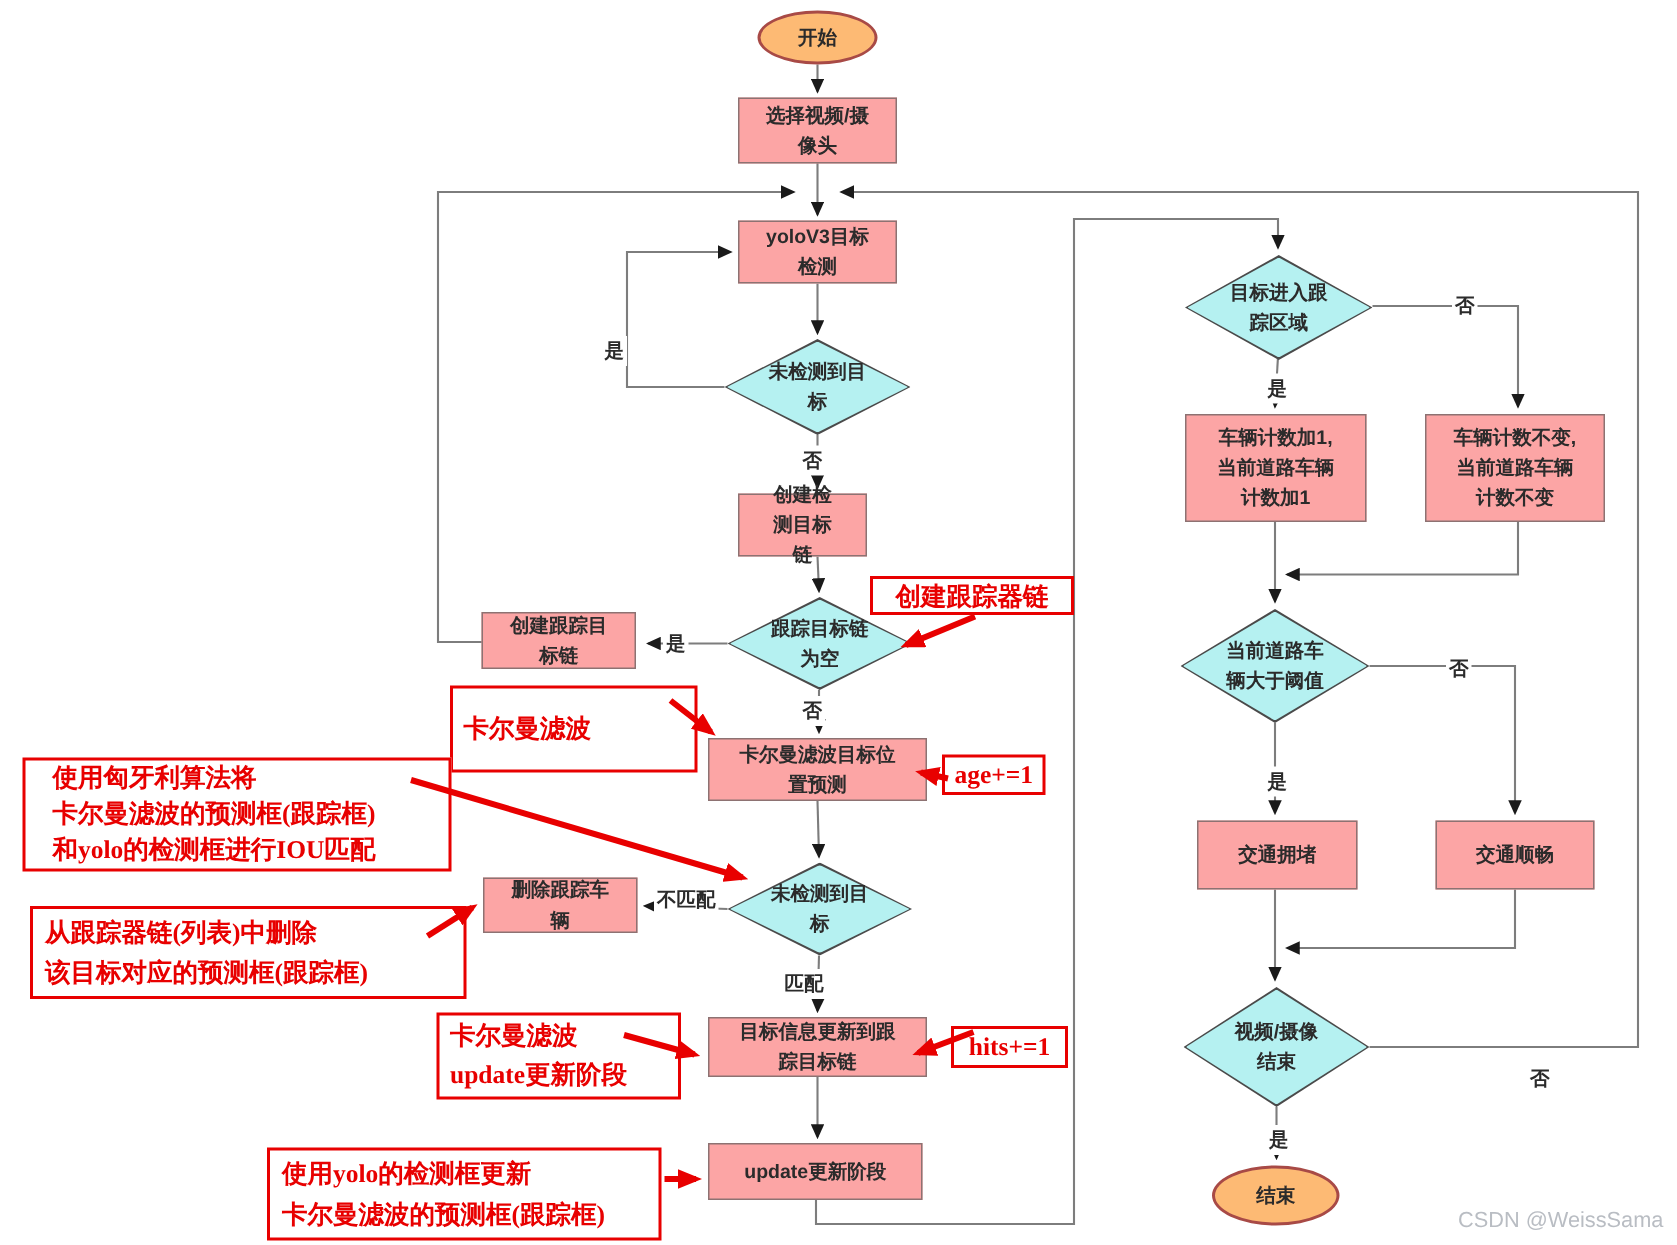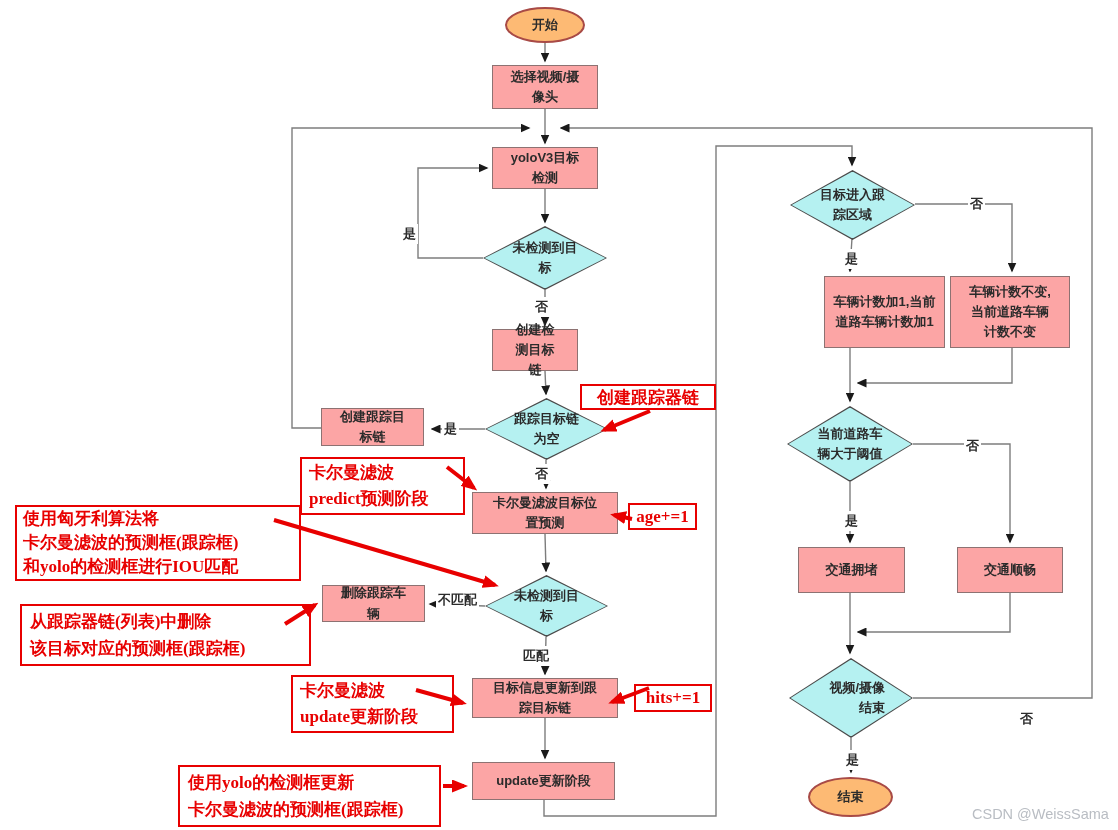--- a/index.html
+++ b/index.html
@@ -91,21 +91,21 @@
   </div>
 <div class="node proc" style="left:322px;top:585px;width:103px;height:37px;padding:0 14px;">
     <span>删除跟踪车辆</span>
   </div>
 <div class="node proc" style="left:472px;top:678px;width:146px;height:40px;padding:0 18px;">
     <span>目标信息更新到跟踪目标链</span>
   </div>
 <div class="node proc" style="left:472px;top:762px;width:143px;height:38px;padding:0 18px;">
     <span>update更新阶段</span>
   </div>
-<div class="node proc" style="left:824px;top:276px;width:121px;height:72px;padding:0 5px;">
+<div class="node proc" style="left:790px;top:276px;width:121px;height:72px;padding:0 18px;">
     <span>车辆计数加1,当前道路车辆计数加1</span>
   </div>
 <div class="node proc" style="left:950px;top:276px;width:120px;height:72px;padding:0 18px;">
     <span>车辆计数不变, 当前道路车辆计数不变</span>
   </div>
 <div class="node proc" style="left:798px;top:547px;width:107px;height:46px;">
     <span>交通拥堵</span>
   </div>
 <div class="node proc" style="left:957px;top:547px;width:106px;height:46px;">
     <span>交通顺畅</span>
@@ -132,47 +132,46 @@
   <div class="d-label">目标进入跟踪区域</div>
 </div>
 <div class="node diamond" style="left:787px;top:406px;width:126px;height:76px;">
   <div class="d-outer"></div>
   <div class="d-inner"></div>
   <div class="d-label" style="padding:0 26px;">当前道路车辆大于阈值</div>
 </div>
 <div class="node diamond" style="left:789px;top:658px;width:124px;height:80px;">
   <div class="d-outer"></div>
   <div class="d-inner"></div>
-  <div class="d-label" style="padding:0 28px;text-align:right;">视频/摄像结束</div>
+  <div class="d-label" style="padding:0 28px;">视频/摄像结束</div>
 </div>
 
 <div class="elabel" style="left:401px;top:224px;">是</div>
 <div class="elabel" style="left:533px;top:297px;">否</div>
 <div class="elabel" style="left:442px;top:419px;">是</div>
 <div class="elabel" style="left:533px;top:464px;">否</div>
 <div class="elabel" style="left:436px;top:590px;">不匹配</div>
 <div class="elabel" style="left:521px;top:646px;">匹配</div>
 <div class="elabel" style="left:968px;top:194px;">否</div>
 <div class="elabel" style="left:843px;top:249px;">是</div>
 <div class="elabel" style="left:964px;top:436px;">否</div>
 <div class="elabel" style="left:843px;top:511px;">是</div>
 <div class="elabel" style="left:1018px;top:709px;">否</div>
 <div class="elabel" style="left:844px;top:750px;">是</div>
 
 <div class="anno" style="left:580px;top:384px;width:136px;height:26px;font-size:17px;text-align:center;">
     <span>创建跟踪器链</span>
   </div>
 <div class="anno" style="left:300px;top:457px;width:165px;height:58px;font-size:17px;line-height:26px;padding-left:7px;">
   <span>卡尔曼滤波</span>
-  <span>predict预测阶段</span>
 </div>
 <div class="anno" style="left:628px;top:503px;width:69px;height:27px;font-size:17px;text-align:center;">
     <span>age+=1</span>
   </div>
-<div class="anno" style="left:15px;top:505px;width:286px;height:76px;font-size:17px;line-height:24px;padding-left:6px;">
+<div class="anno" style="left:15px;top:505px;width:286px;height:76px;font-size:17px;line-height:24px;padding-left:18px;">
   <span>使用匈牙利算法将</span>
   <span>卡尔曼滤波的预测框(跟踪框)</span>
   <span>和yolo的检测框进行IOU匹配</span>
 </div>
 <div class="anno" style="left:20px;top:604px;width:291px;height:62px;font-size:17px;line-height:27px;padding-left:8px;">
   <span>从跟踪器链(列表)中删除</span>
   <span>该目标对应的预测框(跟踪框)</span>
 </div>
 <div class="anno" style="left:291px;top:675px;width:163px;height:58px;font-size:17px;line-height:26px;padding-left:7px;">
   <span>卡尔曼滤波</span>

